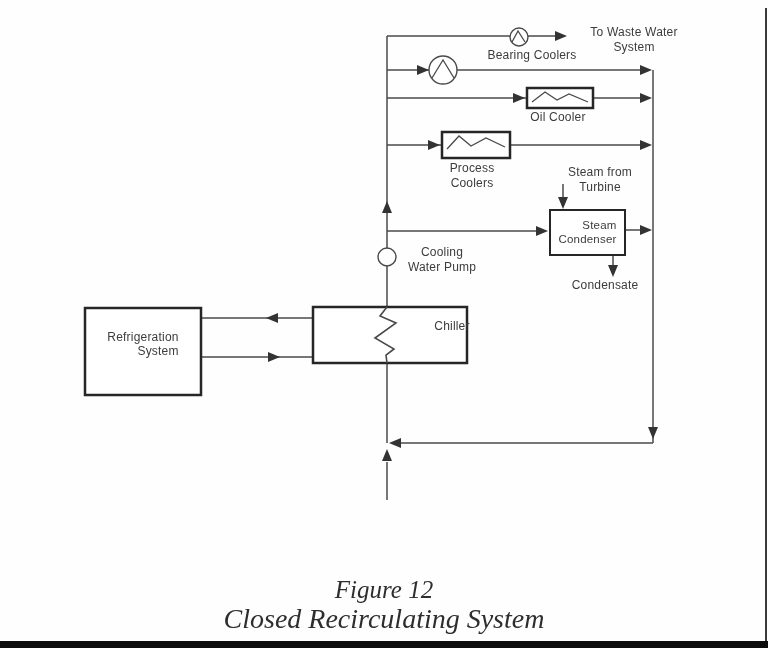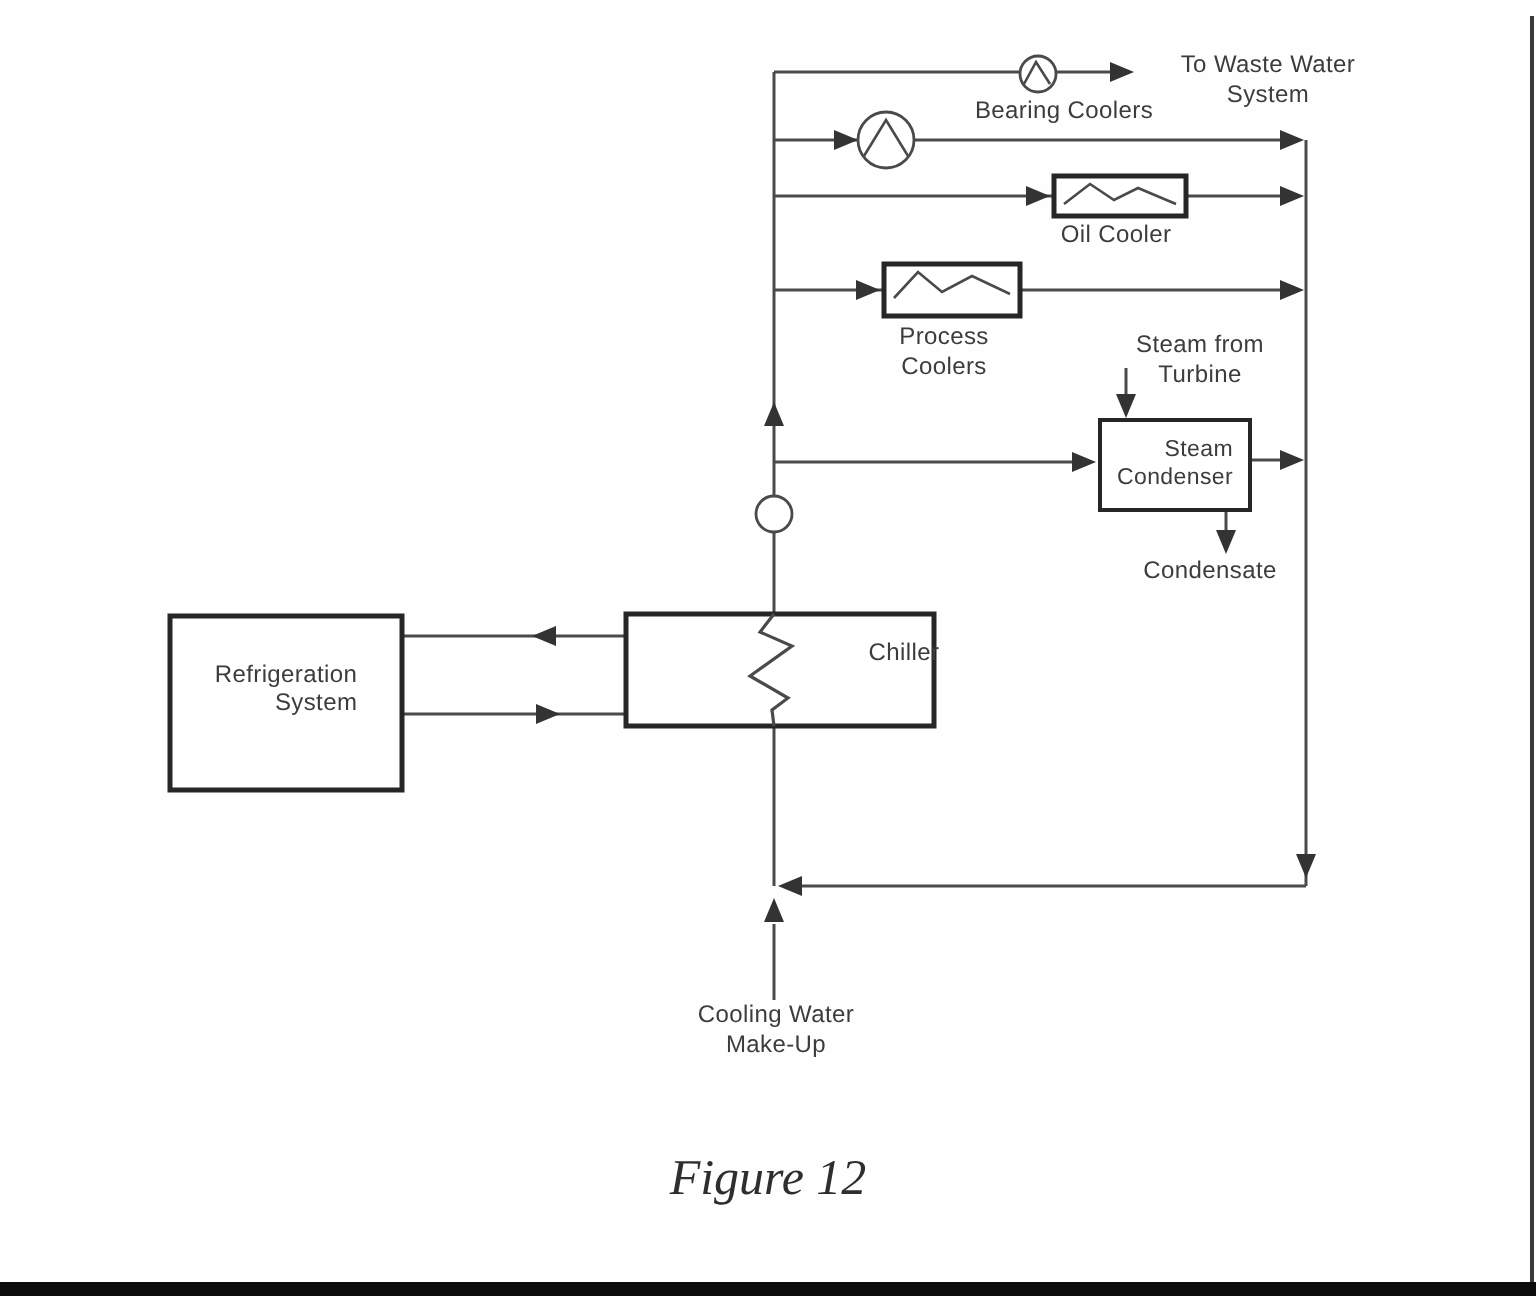--- a/index.html
+++ b/index.html
@@ -164,27 +164,28 @@
 Turbine</div>
 
   <div class="lbl" style="left:432px; top:161px; width:80px;">Process
 Coolers</div>
 
   <div class="boxlbl" style="left:550px; top:210px; width:75px; height:45px;">Steam
 Condenser</div>
 
   <div class="lbl" style="left:558px; top:278px; width:94px;">Condensate</div>
 
+  <div class="lbl" style="left:398px; top:245px; width:88px;">Cooling
+Water Pump</div>
 
   <div class="lbl" style="left:420px; top:319px; width:64px;">Chiller</div>
 
   <div class="boxlbl" style="left:85px; top:308px; width:116px; height:73px; font-size:12px;">Refrigeration
 System</div>
 
-  <div class="lbl" style="left:336px; top:500px; width:104px;">Cooling Water
-Make-Up</div>
 
   <div class="caption" id="figure-number">Figure 12</div>
 
+  <div class="caption" id="figure-title">Closed Recirculating System</div>
 
   <div id="right-border"></div>
   <div id="bottom-bar"></div>
 </div>
 
 </body></html>

